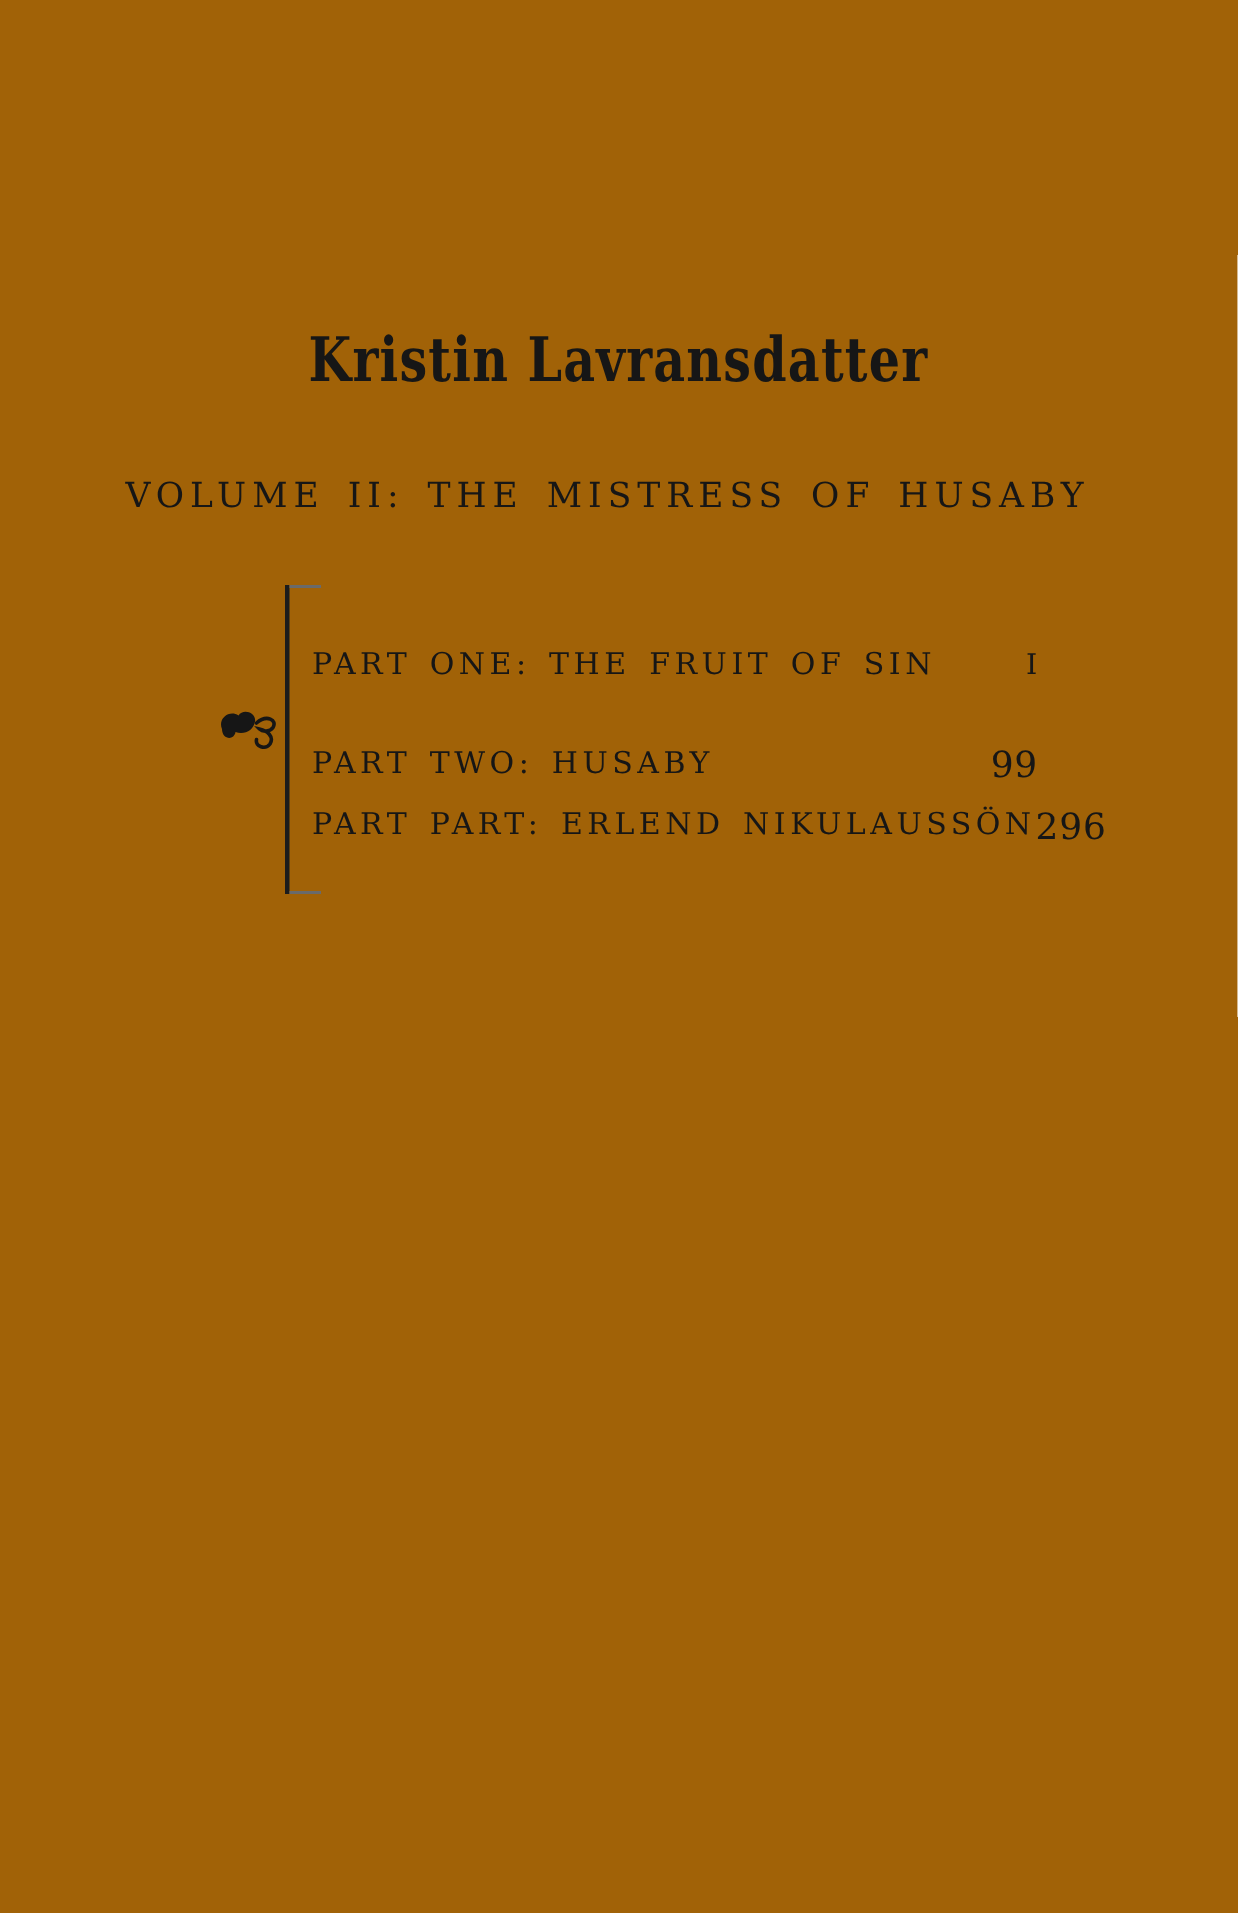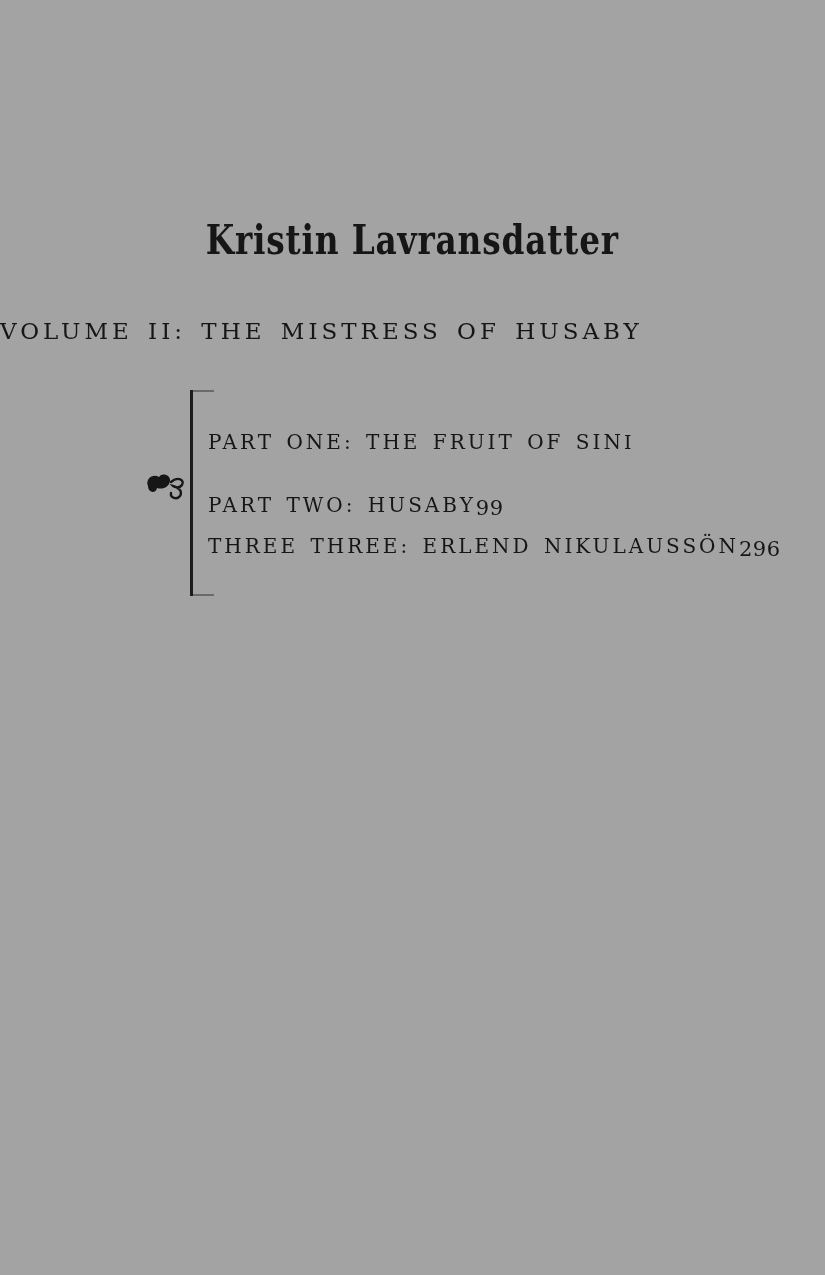--- a/index.html
+++ b/index.html
@@ -4,21 +4,21 @@
 <style>
   html, body {
     margin: 0;
     padding: 0;
     background: #ffffff;
   }
   .page {
     position: relative;
     width: 825px;
     height: 1275px;
-    background: #a3a3a3;
+    background: #a16207;
     overflow: hidden;
     font-family: "DejaVu Serif", "Liberation Serif", serif;
     color: #161616;
   }
 
   
   .book-title {
     position: absolute;
     top: 216px;
     left: 0;
@@ -35,21 +35,21 @@
     transform: scaleX(0.80);
     transform-origin: center;
   }
 
   
   .volume-subtitle {
     position: absolute;
     top: 318px;
     left: 0;
     width: 810px;
-    text-align: left;
+    text-align: center;
     margin: 0;
     font-size: 23px;
     font-weight: normal;
     letter-spacing: 4px;
     word-spacing: 4px;
     line-height: 1.2;
   }
 
   
   .ornament {
@@ -81,34 +81,35 @@
   }
   .bracket::before { top: 0; }
   .bracket::after  { bottom: 0; }
 
   
   .toc-row {
     position: absolute;
     left: 208px;
     width: 484px;
     display: flex;
+    justify-content: space-between;
     align-items: baseline;
     font-size: 20px;
     letter-spacing: 3px;
     word-spacing: 3px;
     white-space: nowrap;
   }
   .toc-row-1 { top: 430px; }
   .toc-row-2 { top: 483px; margin-top: 10px; }
   .toc-row-3 { top: 534px; }
 
   .toc-label { color: #161616; }
 
   .toc-page {
-    font-size: 21px;
+    font-size: 24px;
     letter-spacing: 0.5px;
   }
   
   .pg-old { position: relative; top: 3px; }
   
   .pg-cap { font-size: 19px; position: relative; top: 0px; }
 </style>
 </head>
 <body>
 
@@ -129,17 +130,17 @@
     <span class="toc-label">PART ONE: THE FRUIT OF SIN</span>
     <span class="toc-page pg-cap">I</span>
   </div>
 
   <div class="toc-row toc-row-2">
     <span class="toc-label">PART TWO: HUSABY</span>
     <span class="toc-page pg-old">99</span>
   </div>
 
   <div class="toc-row toc-row-3">
-    <span class="toc-label">THREE THREE: ERLEND NIKULAUSSÖN</span>
+    <span class="toc-label">PART PART: ERLEND NIKULAUSSÖN</span>
     <span class="toc-page pg-old">296</span>
   </div>
 
 </div>
 
 </body></html>

